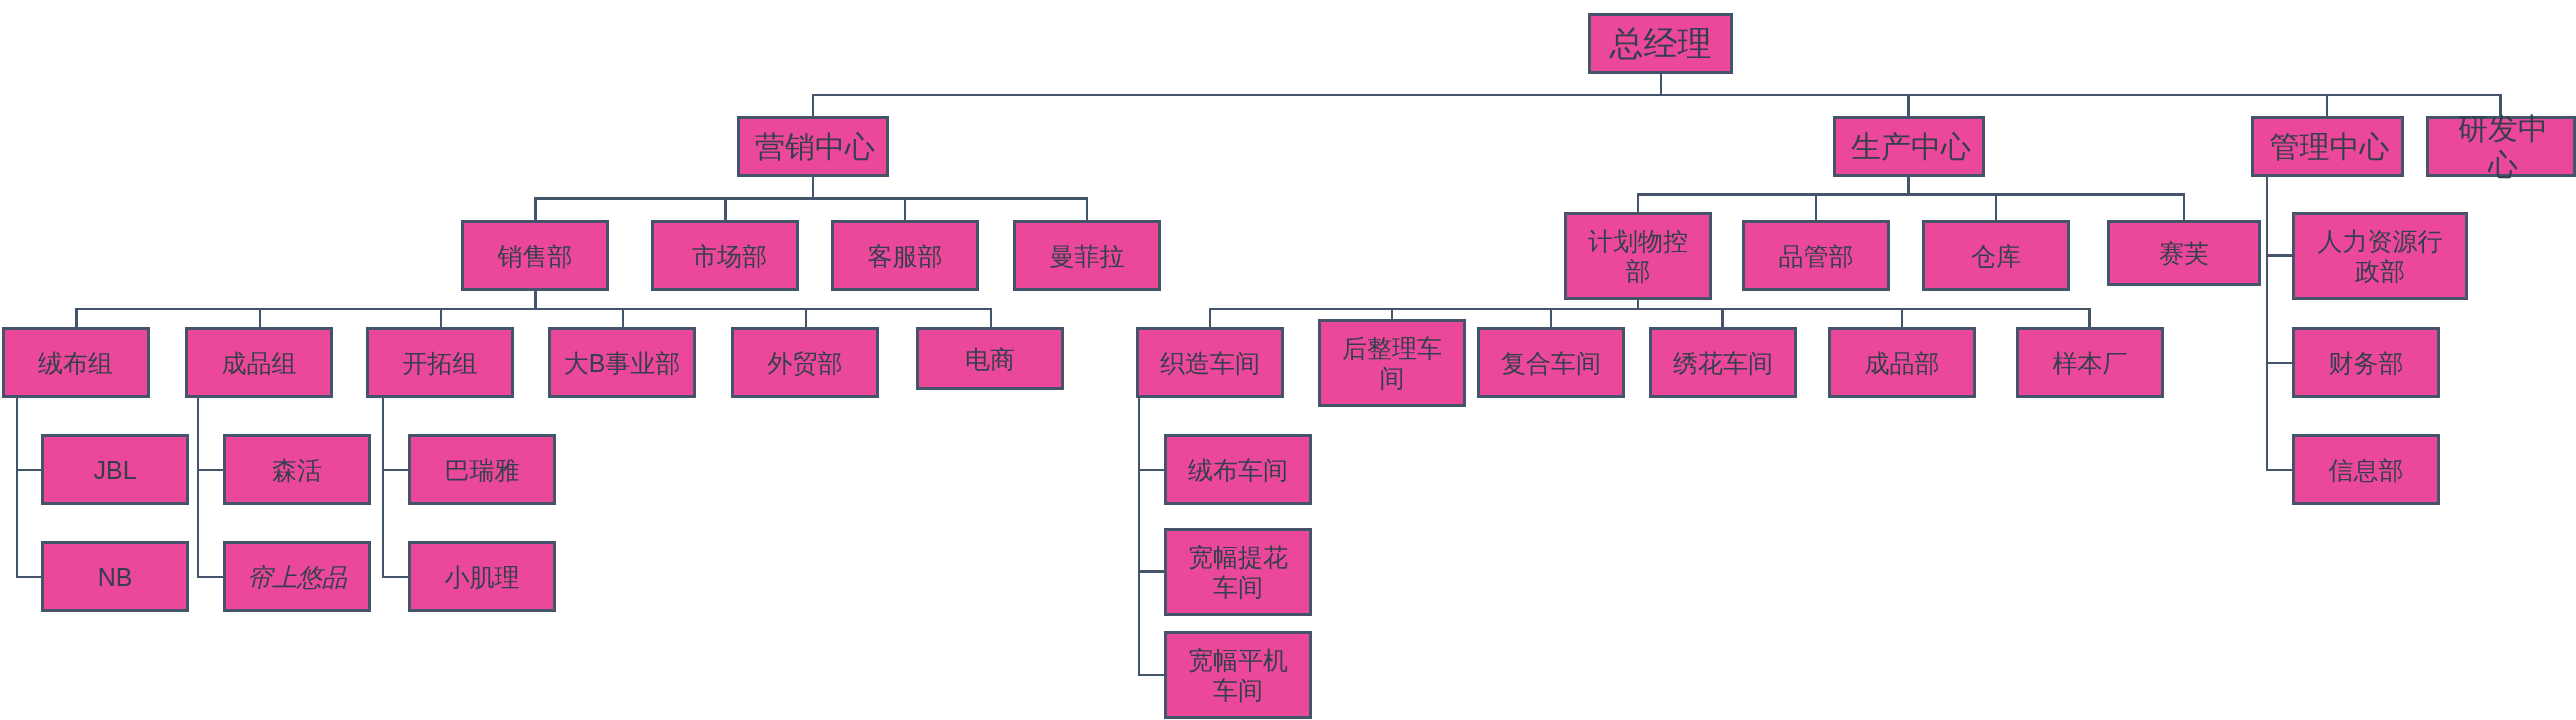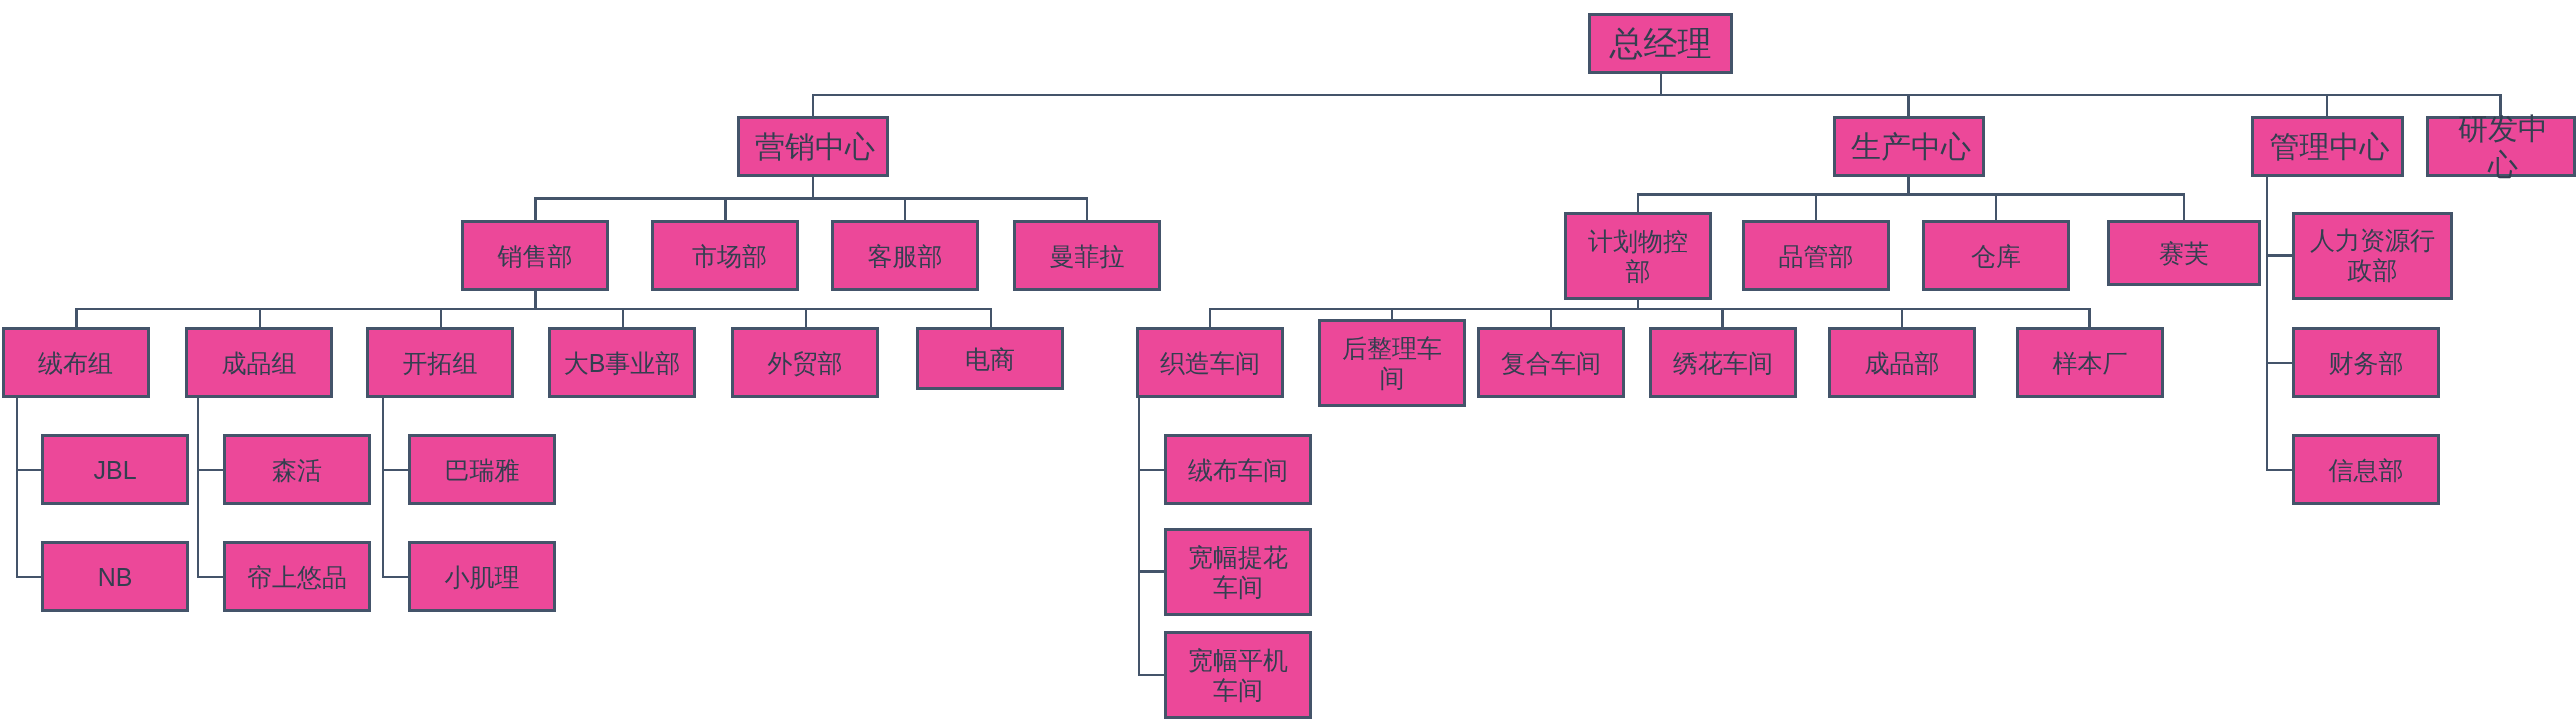--- a/index.html
+++ b/index.html
@@ -129,27 +129,27 @@
   <div class="node" style="left:1318px;top:319px;width:148px;height:88px;">后整理车间</div>
   <div class="node" style="left:1477px;top:327px;width:148px;height:71px;">复合车间</div>
   <div class="node" style="left:1649px;top:327px;width:148px;height:71px;">绣花车间</div>
   <div class="node" style="left:1828px;top:327px;width:148px;height:71px;">成品部</div>
   <div class="node" style="left:2016px;top:327px;width:148px;height:71px;">样本厂</div>
 
   <div class="node" style="left:41px;top:434px;width:148px;height:71px;">JBL</div>
   <div class="node" style="left:41px;top:541px;width:148px;height:71px;">NB</div>
 
   <div class="node" style="left:223px;top:434px;width:148px;height:71px;">森活</div>
-  <div class="node" style="left:223px;top:541px;width:148px;height:71px;">帘上悠品</div>
+  <div class="node" style="left:223px;top:541px;width:148px;height:71px;font-style:italic;">帘上悠品</div>
 
   <div class="node" style="left:408px;top:434px;width:148px;height:71px;">巴瑞雅</div>
   <div class="node" style="left:408px;top:541px;width:148px;height:71px;">小肌理</div>
 
   <div class="node" style="left:1164px;top:434px;width:148px;height:71px;">绒布车间</div>
   <div class="node" style="left:1164px;top:528px;width:148px;height:88px;">宽幅提花车间</div>
   <div class="node" style="left:1164px;top:631px;width:148px;height:88px;">宽幅平机车间</div>
 
-  <div class="node" style="left:2292px;top:212px;width:161px;height:88px;font-family:Liberation Serif, serif;">人力资源行政部</div>
+  <div class="node" style="left:2292px;top:212px;width:176px;height:88px;">人力资源行政部</div>
   <div class="node" style="left:2292px;top:327px;width:148px;height:71px;">财务部</div>
   <div class="node" style="left:2292px;top:434px;width:148px;height:71px;">信息部</div>
 
 </div>
 
 
 </body></html>

